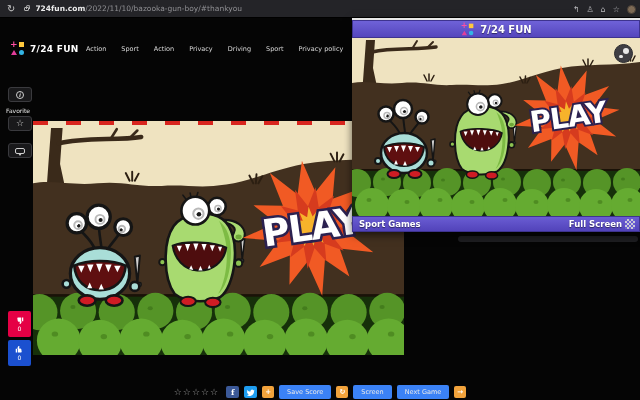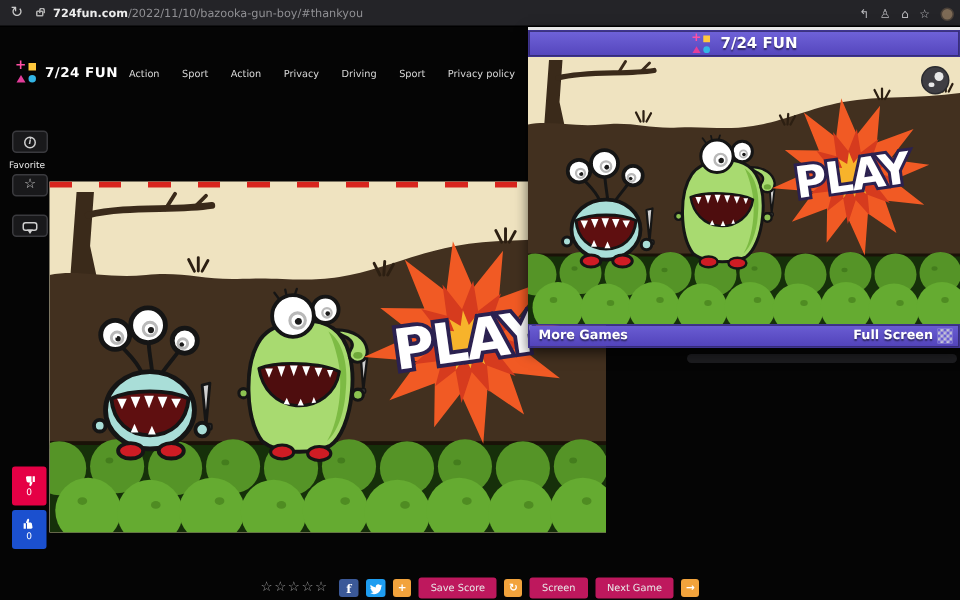--- a/index.html
+++ b/index.html
@@ -47,21 +47,21 @@
   .scene-svg { position:absolute; left:0; top:4px; width:371px; height:230px; display:block; }
 
   
   .toolbar { position:absolute; left:0; top:384px; width:640px; height:16px; display:flex; align-items:center; justify-content:center; gap:5px; }
   .stars { display:flex; gap:1px; margin-right:3px; }
   .stars span { color:#9a9a9a; font-size:9px; line-height:9px; cursor:pointer; }
   .sq-btn { width:13px; height:12px; border-radius:2px; display:flex; align-items:center; justify-content:center; cursor:pointer; }
   .fb { background:#3b5998; color:#fff; font-size:8px; font-weight:bold; font-family:"DejaVu Serif",serif; }
   .tw { background:#1e9df0; }
   .orange { width:12px; height:12px; background:#f2a33c; color:#fff; font-size:7px; font-weight:bold; }
-  .bar-btn { background:#be185d; border-radius:2px; color:#e9e9e9; font-size:6.5px; padding:3px 8px; cursor:pointer; white-space:nowrap; }
+  .bar-btn { background:#3b82f6; border-radius:2px; color:#e9e9e9; font-size:6.5px; padding:3px 8px; cursor:pointer; white-space:nowrap; }
 
   
   .popup { position:absolute; left:352px; top:18px; width:288px; height:214px; z-index:10; box-shadow:0 3px 8px rgba(0,0,0,0.6); }
   .popup-topline { height:2px; background:#e6e6e6; }
   .popup-titlebar { height:18px; background:linear-gradient(#6f62d8,#5546bd); border:1px solid #3e338f; display:flex; align-items:center; justify-content:center; gap:5px; }
   .popup-titlebar .logo-grid { transform:scale(0.9); }
   .popup-title { color:#fff; font-weight:bold; font-size:10px; text-shadow:0 1px 1px rgba(0,0,0,0.5); }
   .popup-game { position:relative; height:178px; overflow:hidden; background:#efe3c0; cursor:pointer; }
   .popup-game .scene-svg { top:0; width:288px; height:178px; }
   .circle-btn { position:absolute; right:7px; top:6px; width:19px; height:19px; border-radius:50%; background:#3f3e43; border:1px solid #2a2a2e; cursor:pointer; z-index:5; }
@@ -325,21 +325,21 @@
       </span>
       <span class="popup-title">7/24 FUN</span>
     </div>
     <div class="popup-game">
       <svg class="scene-svg" viewBox="0 0 576 360" preserveAspectRatio="xMidYMid slice">
           <use href="#game-scene" width="576" height="360"></use>
         </svg>
       <span class="circle-btn"></span>
     </div>
     <div class="popup-bottombar">
-      <span class="pb-label">More Games</span>
+      <span class="pb-label">Sport Games</span>
       <span class="pb-right">
         <span class="pb-label">Full Screen</span>
         <span class="checker"></span>
       </span>
     </div>
   </div>
 
 </div>
 
 </body></html>

